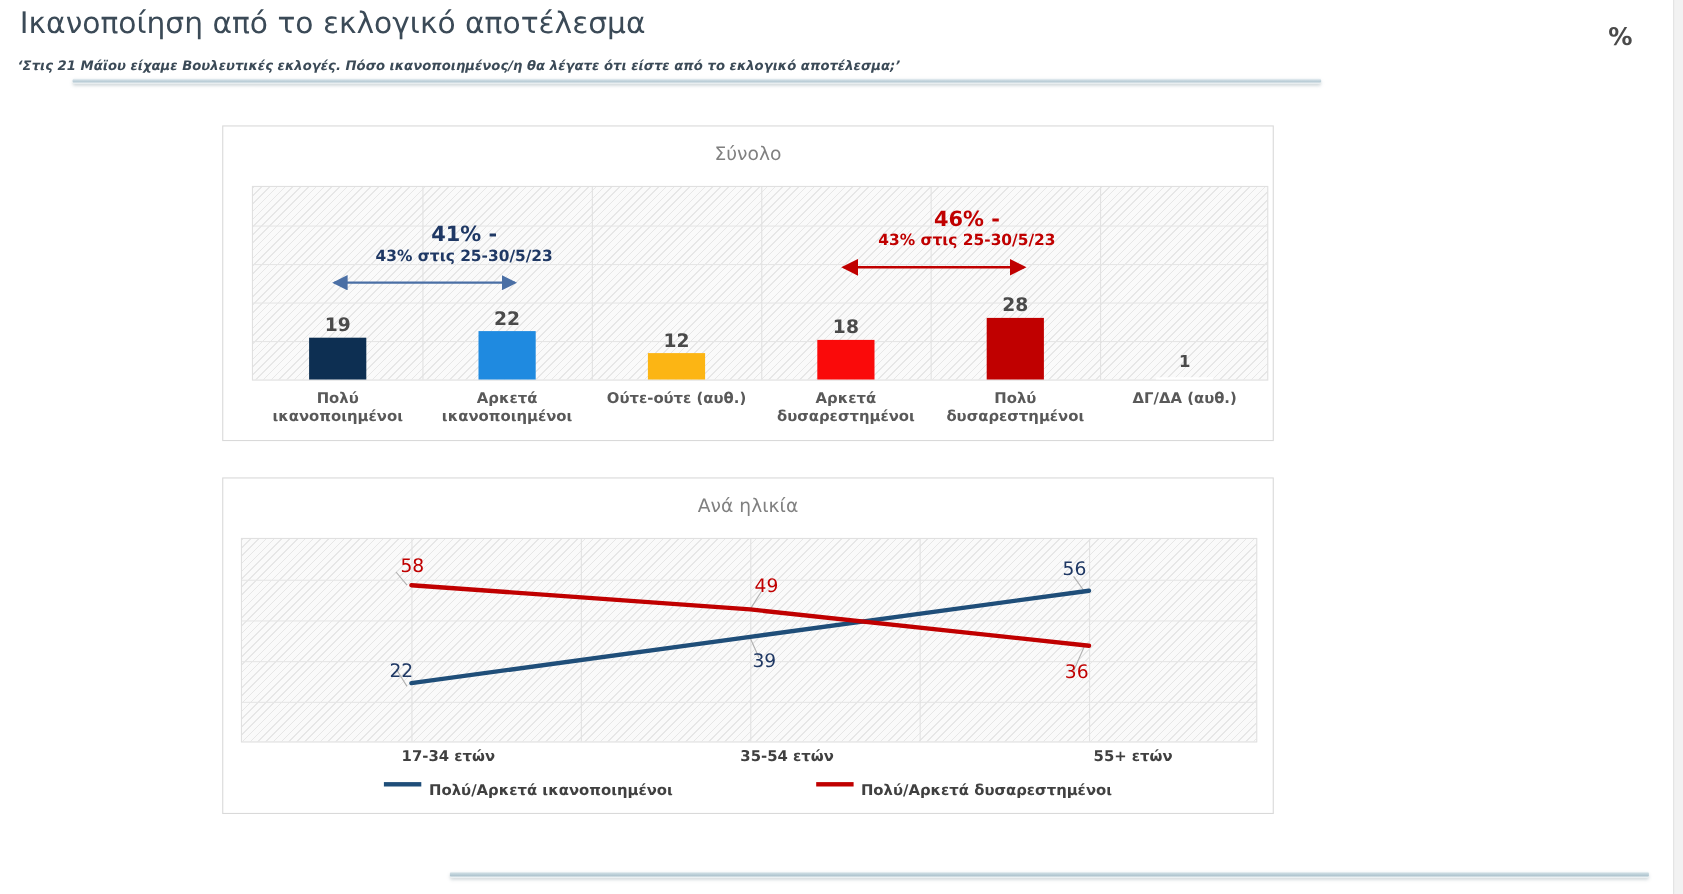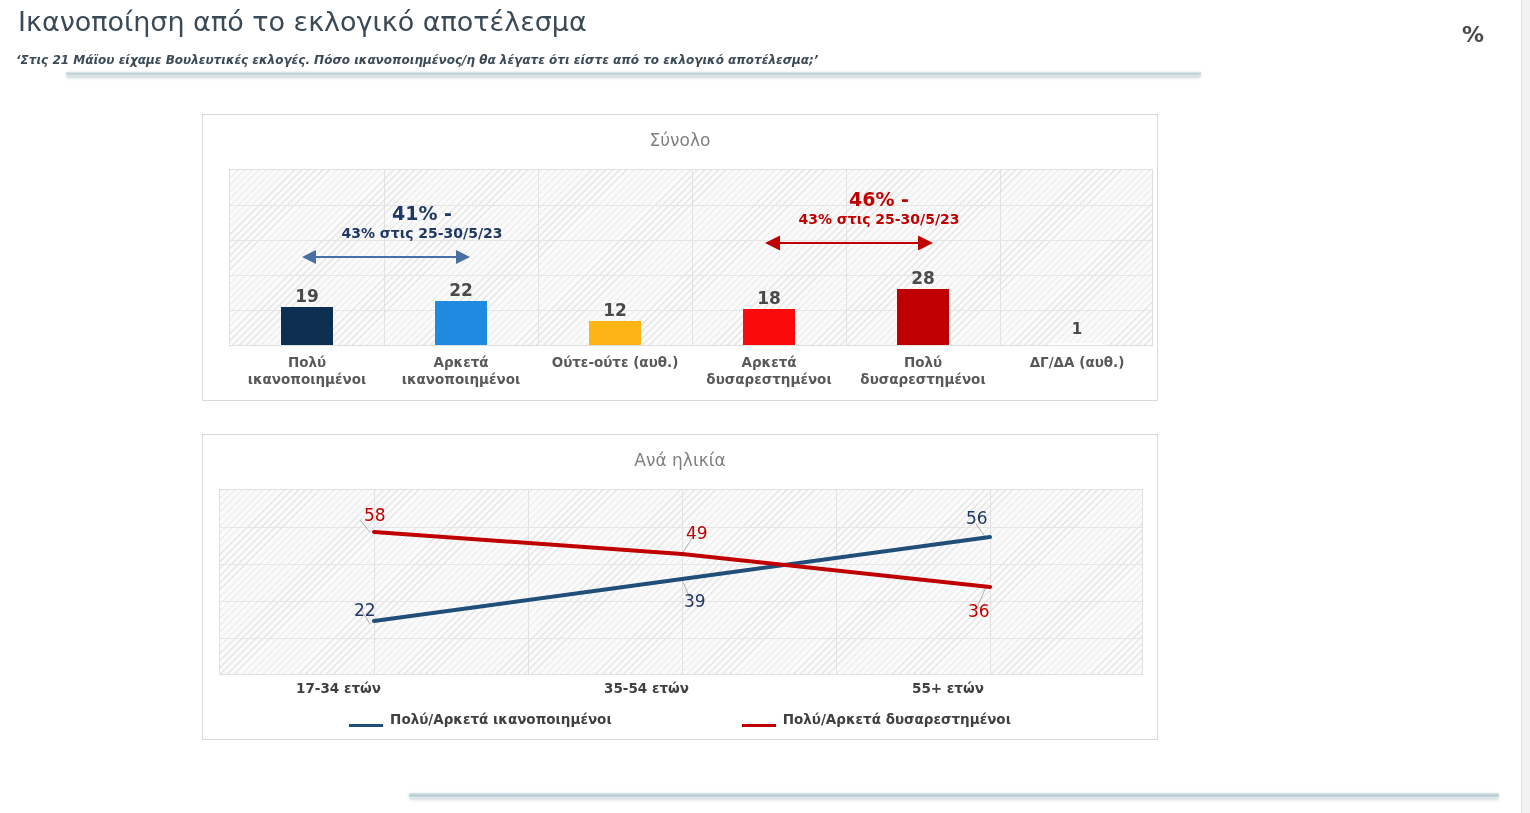--- a/index.html
+++ b/index.html
@@ -174,39 +174,39 @@
     position: absolute;
     font-size: 17px;
     font-weight: normal;
     white-space: nowrap;
   }
   .line-value.blue { color: #1f3864; }
   .line-value.red  { color: #c00000; }
 
   .age-label {
     position: absolute;
-    text-align: left;
+    text-align: right;
     font-size: 13.5px;
     font-weight: bold;
     color: #404040;
     white-space: nowrap;
   }
 
   .legend {
     position: absolute;
     top: 276px;
     left: 0; width: 100%;
     display: flex;
     justify-content: center;
     gap: 130px;
     align-items: center;
   }
   .legend-item {
     display: flex;
-    align-items: flex-end;
+    align-items: flex-start;
     gap: 7px;
   }
   .legend-swatch {
     width: 34px; height: 3.5px;
     display: inline-block;
   }
   .legend-text {
     font-size: 13.5px;
     font-weight: bold;
     color: #404040;

